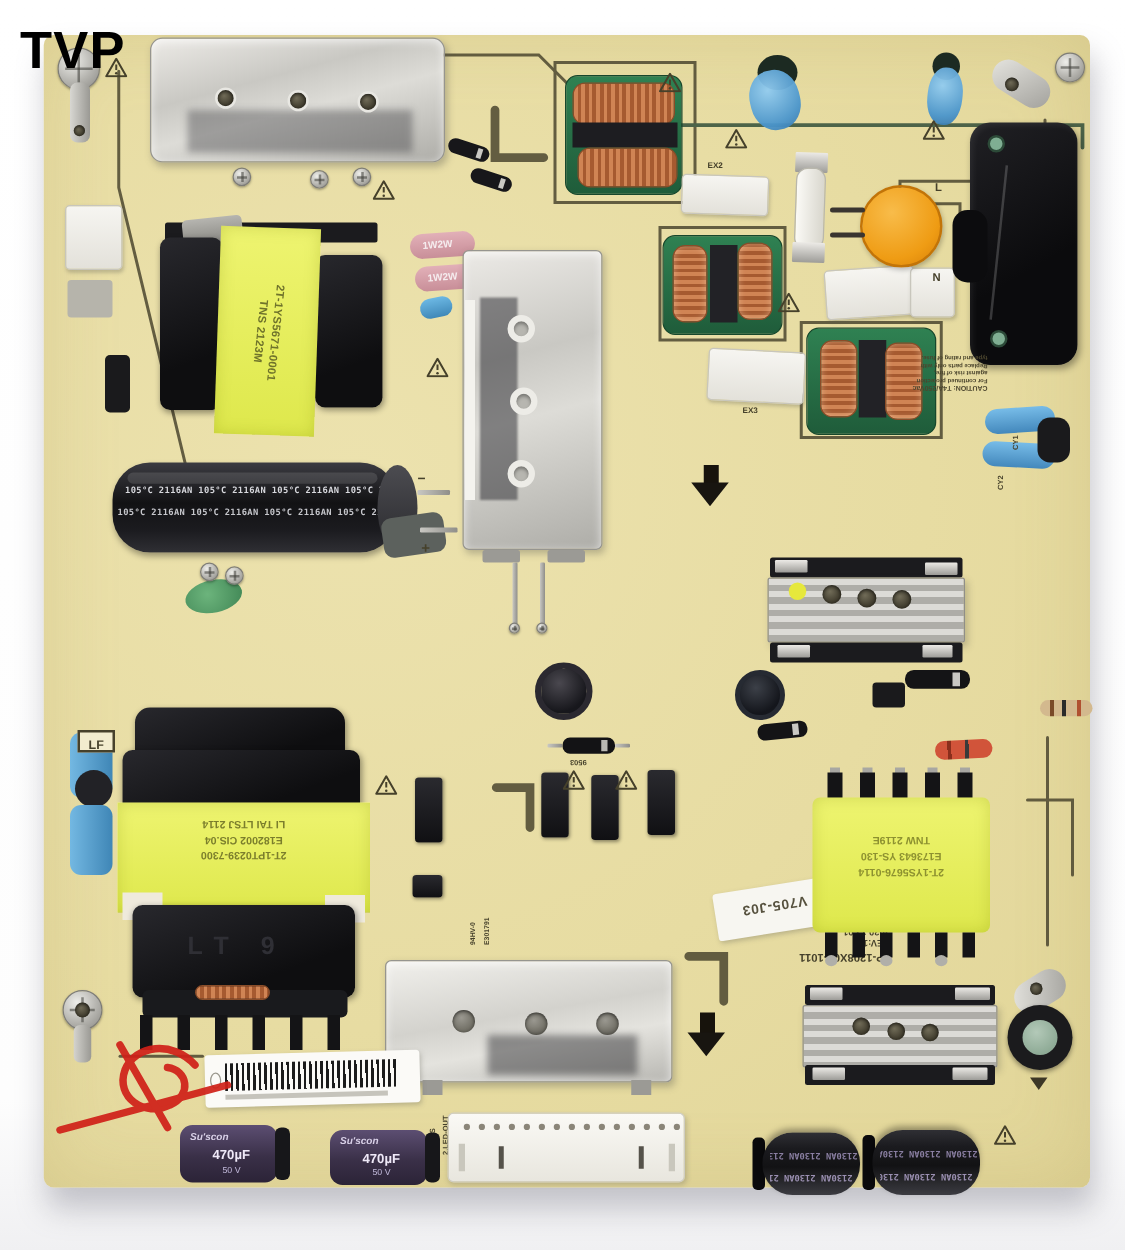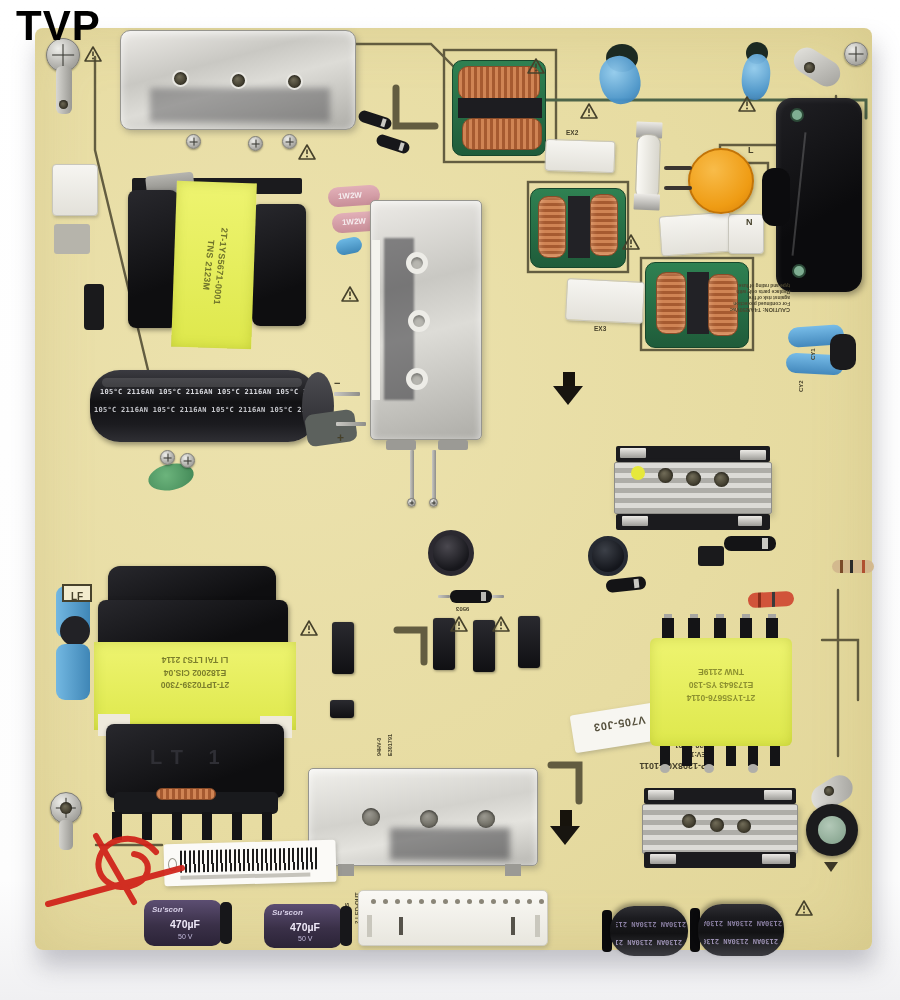--- a/index.html
+++ b/index.html
@@ -286,21 +286,21 @@
     <div class="abs ylabel" style="left:0;top:78px;width:202px;height:88px">
       <div class="abs r180" style="left:18px;top:12px;width:166px;text-align:center;color:#7b7e2c;font-weight:700;font-size:8.5px;line-height:1.45">
         <div>2T-1PT0239-7300</div>
         <div>E182002 CIS.04</div>
         <div>LI TAI LTSJ 2114</div>
       </div>
     </div>
     <div class="abs" style="left:4px;top:150px;width:32px;height:22px;background:#efeadc"></div>
     <div class="abs" style="left:166px;top:152px;width:32px;height:22px;background:#efeadc"></div>
     <div class="abs blackblock" style="left:12px;top:160px;width:178px;height:74px">
-      <span class="abs" style="left:44px;top:22px;font-size:20px;font-weight:700;color:#2f2f35;letter-spacing:10px">LT 1</span>
+      <span class="abs" style="left:44px;top:22px;font-size:20px;font-weight:700;color:#2f2f35;letter-spacing:10px">LT 9</span>
     </div>
     <div class="abs" style="left:20px;top:228px;width:164px;height:22px;background:#191a1d;border-radius:5px"></div>
     <div class="abs copperH" style="left:62px;top:224px;width:60px;height:12px"></div>
     <div class="abs" style="left:18px;top:248px;width:10px;height:28px;background:#141416"></div>
     <div class="abs" style="left:48px;top:248px;width:10px;height:28px;background:#141416"></div>
     <div class="abs" style="left:78px;top:248px;width:10px;height:28px;background:#141416"></div>
     <div class="abs" style="left:108px;top:248px;width:10px;height:28px;background:#141416"></div>
     <div class="abs" style="left:138px;top:248px;width:10px;height:28px;background:#141416"></div>
     <div class="abs" style="left:168px;top:248px;width:10px;height:28px;background:#141416"></div>
   </div>
@@ -499,14 +499,14 @@
       <polygon points="9,1 17,15 1,15" fill="none" stroke="#46412b" stroke-width="1.6" stroke-linejoin="round"></polygon>
       <line x1="9" y1="5.5" x2="9" y2="10" stroke="#46412b" stroke-width="1.6"></line>
       <circle cx="9" cy="12.6" r="1" fill="#46412b"></circle>
     </svg>
   <svg class="abs" width="18" height="16" style="left:795px;top:900px">
       <polygon points="9,1 17,15 1,15" fill="none" stroke="#46412b" stroke-width="1.6" stroke-linejoin="round"></polygon>
       <line x1="9" y1="5.5" x2="9" y2="10" stroke="#46412b" stroke-width="1.6"></line>
       <circle cx="9" cy="12.6" r="1" fill="#46412b"></circle>
     </svg>
 
-  <div class="abs" style="left:16px;top:2px;font-size:42px;font-weight:900;color:#000;letter-spacing:1px;font-family:'Liberation Sans',sans-serif">TVP</div>
+  <div class="abs" style="left:16px;top:16px;font-size:42px;font-weight:900;color:#000;letter-spacing:1px;font-family:'Liberation Sans',sans-serif">TVP</div>
 </div>
 
 </body></html>

